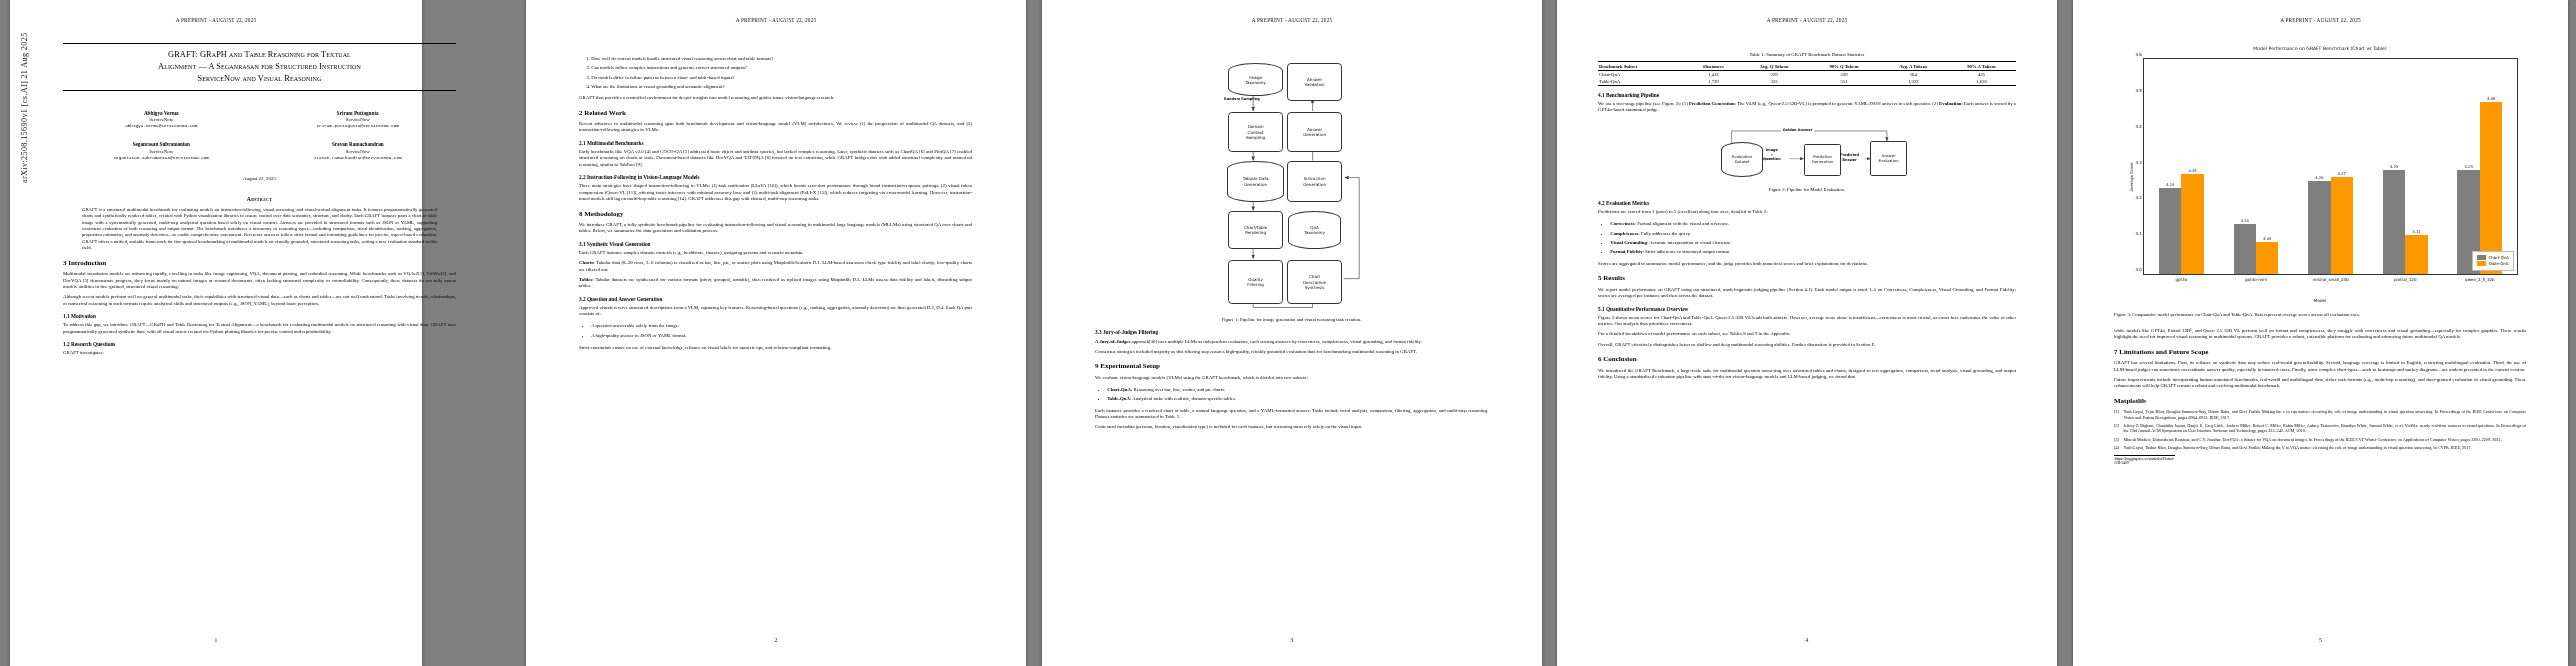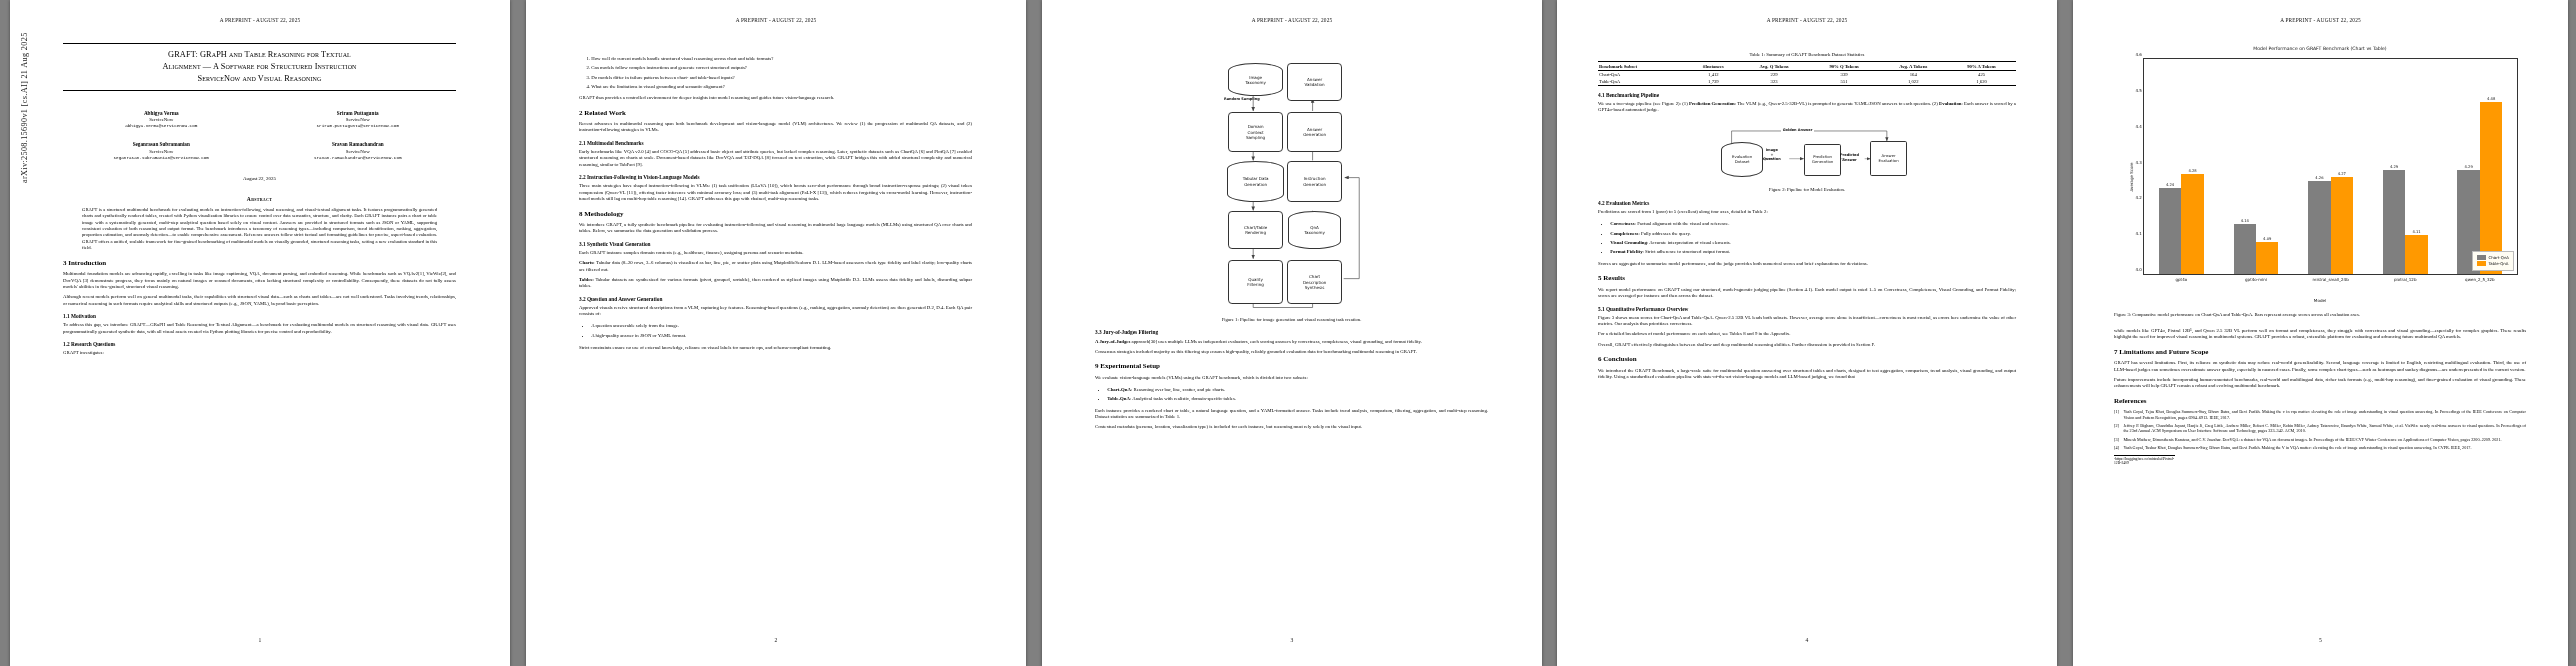--- a/index.html
+++ b/index.html
@@ -86,29 +86,29 @@
   .refs .rn{width:9.4px;flex:0 0 9.4px;}
   .refs .rt{flex:1;text-align:justify;}
   .fnote{border-top:0.4px solid #000;width:61px;margin-top:4.4px;padding-top:1.7px;
          font-size:3.7px;}
 </style>
 </head>
 <body>
 
 <div id="stage">
 
-  <div class="page" style="left:10px;width:500px;">
+  <div class="page" style="left:10px;width:412px;">
     <div class="inner">
       <div class="hdr">A PREPRINT - AUGUST 22, 2025</div>
 
       <div class="col" style="left:53px;right:53px;top:43px;width:393px;">
         <div class="rulethick"></div>
         <div class="ttl">
           <div>GRAFT: GRaPH and Table Reasoning for Textual</div>
-          <div>Alignment — A Software for Structured Instruction</div>
+          <div>Alignment — A Seganrasan for Structured Instruction</div>
           <div>ServiceNow and Visual Reasoning</div>
         </div>
         <div class="rulethick"></div>
 
         <div class="authors">
           <div class="author">
             <div class="aname">Abhigya Verma</div>
             <div class="aorg">ServiceNow</div>
             <div class="amail">abhigya.verma@servicenow.com</div>
           </div>
@@ -395,21 +395,21 @@
               </div>
           </div>
           <div class="fcap" style="text-align:justify;">Figure 3: Comparative model performance on Chart-QnA and Table-QnA. Bars represent average scores across all evaluation axes.</div>
         </div>
 
         <p style="margin-top:10px;">while models like GPT4o, Pixtral 12B¹, and Qwen 2.5 32B VL perform well on format and completeness, they struggle with correctness and visual grounding—especially for complex graphics. These results highlight the need for improved visual reasoning in multimodal systems. GRAFT provides a robust, extensible platform for evaluating and advancing future multimodal QA models.</p>
         <h1 class="sec">7   Limitations and Future Scope</h1>
         <p>GRAFT has several limitations. First, its reliance on synthetic data may reduce real-world generalizability. Second, language coverage is limited to English, restricting multilingual evaluation. Third, the use of LLM-based judges can sometimes overestimate answer quality, especially in nuanced cases. Finally, some complex chart types—such as heatmaps and sankey diagrams—are underrepresented in the current version.</p>
         <p>Future improvements include incorporating human-annotated benchmarks, real-world and multilingual data, richer task formats (e.g., multi-hop reasoning), and finer-grained evaluation of visual grounding. These enhancements will help GRAFT remain a robust and evolving multimodal benchmark.</p>
 
-        <h1 class="sec">References</h1>
+        <h1 class="sec">Matplotlib</h1>
         <div class="refs">
           <div class="r">
               <div class="rn">[1]</div>
               <div class="rt">Yash Goyal, Tejas Khot, Douglas Summers-Stay, Dhruv Batra, and Devi Parikh. Making the v in vqa matter: elevating the role of image understanding in visual question answering. In Proceedings of the IEEE Conference on Computer Vision and Pattern Recognition, pages 6904–6913. IEEE, 2017.</div>
             </div>
           <div class="r">
               <div class="rn">[2]</div>
               <div class="rt">Jeffrey P. Bigham, Chandrika Jayant, Hanjie Ji, Greg Little, Andrew Miller, Robert C. Miller, Robin Miller, Aubrey Tatarowicz, Brandyn White, Samual White, et al. VizWiz: nearly real-time answers to visual questions. In Proceedings of the 23rd Annual ACM Symposium on User Interface Software and Technology, pages 333–342. ACM, 2010.</div>
             </div>
           <div class="r">

